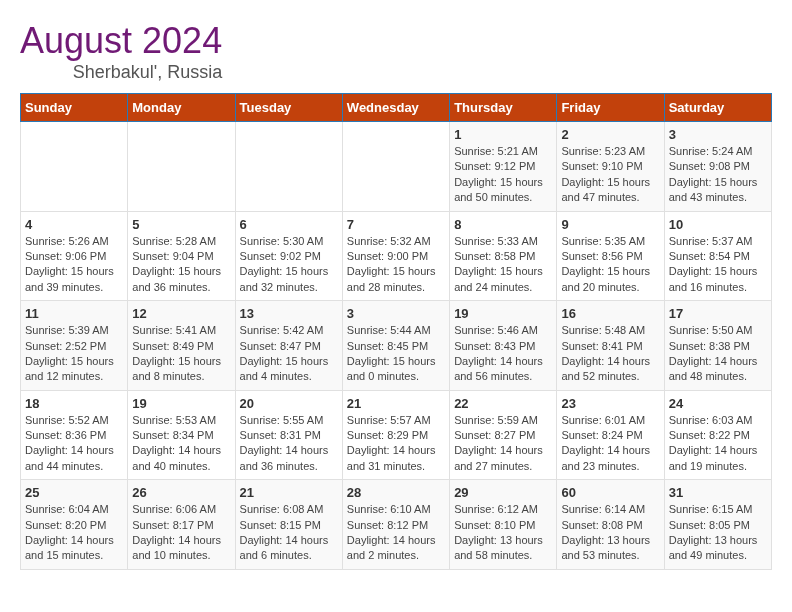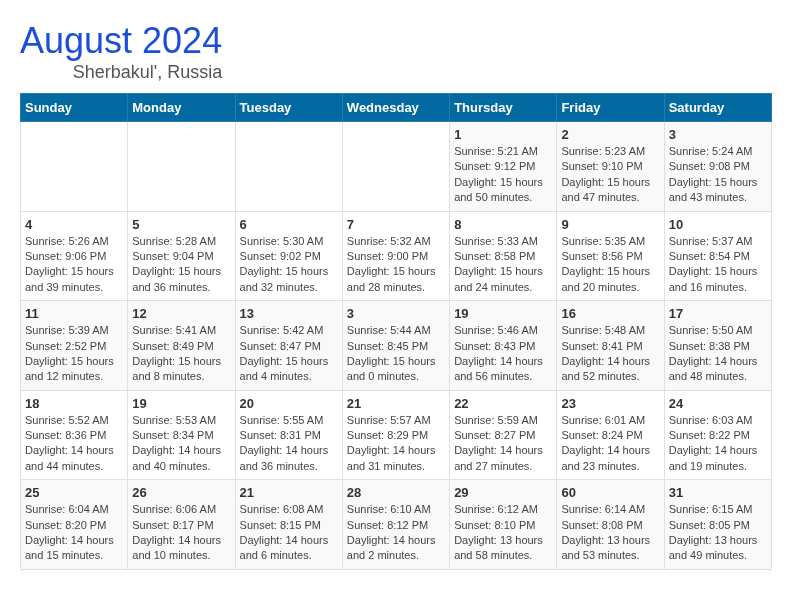--- a/index.html
+++ b/index.html
@@ -39,33 +39,33 @@
     .logo-icon {
       width: 30px;
       height: 30px;
     }
     .title-block {
       text-align: right;
     }
     .month-year {
       font-size: 36px;
       font-weight: normal;
-      color: #1d4ed8;
+      color: #701a75;
     }
     .location {
       font-size: 18px;
       color: #555;
     }
     table {
       width: 100%;
       border-collapse: collapse;
       table-layout: fixed;
     }
     thead tr {
-      background-color: #0369a1;
+      background-color: #c2410c;
       margin-top: 32px;
     }
     thead th {
       color: #fff;
       font-size: 13px;
       font-weight: bold;
       padding: 6px 4px;
       text-align: left;
       border: 1px solid #2979b8;
     }

